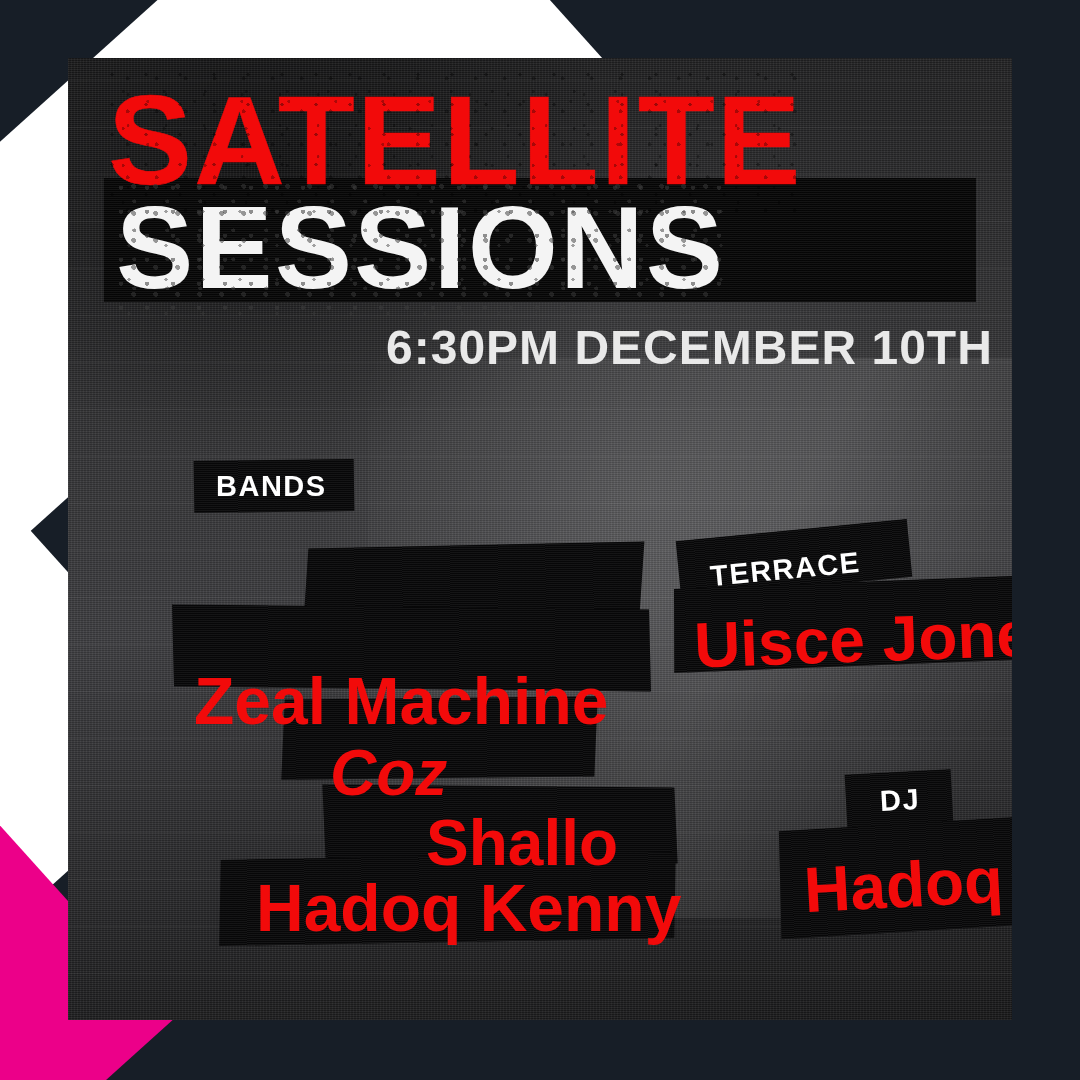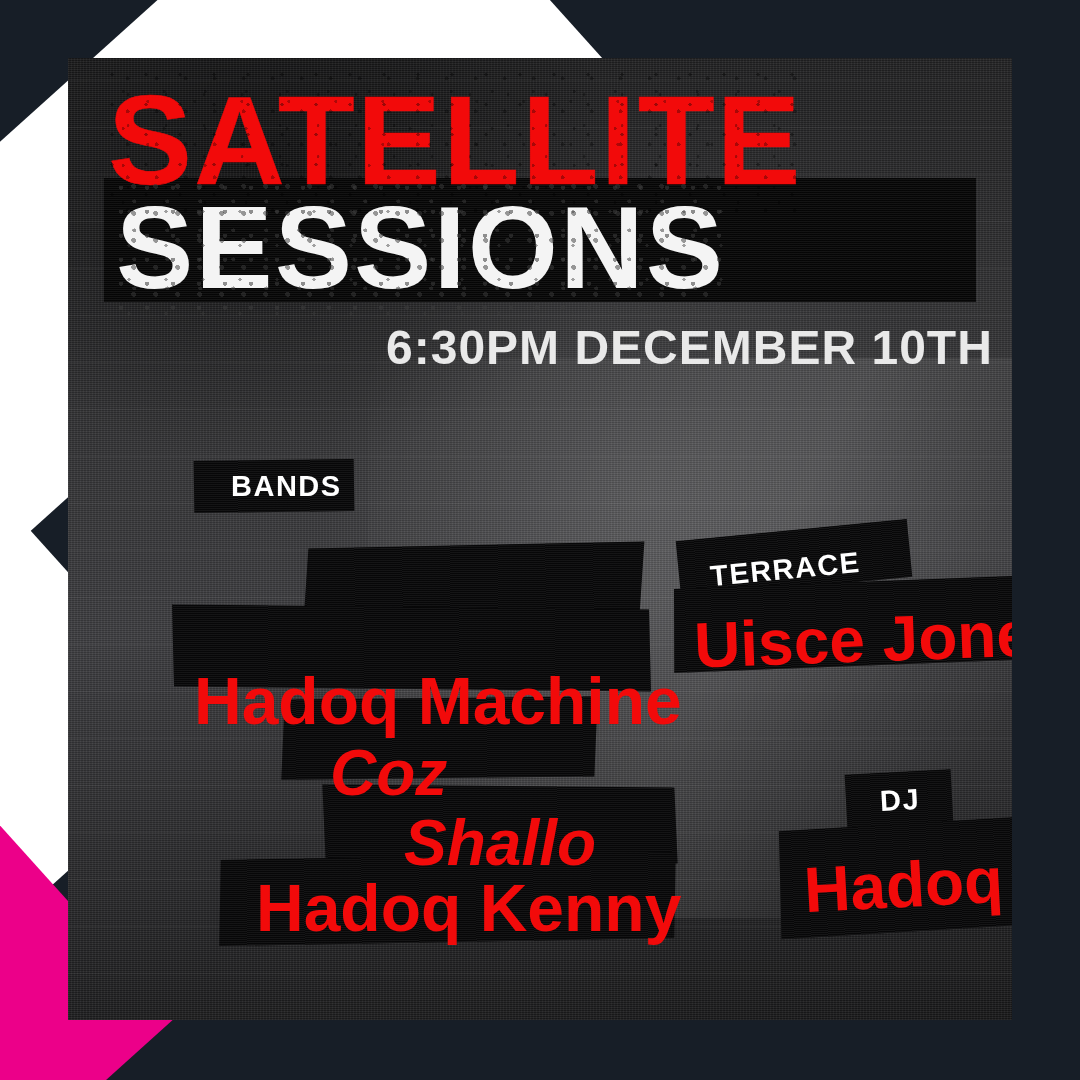--- a/index.html
+++ b/index.html
@@ -148,32 +148,32 @@
   .act {
     font-size:64px;
     font-weight:bold;
     color:#f20a0a;
     letter-spacing:0px;
   }
   .act.big { font-size:66px; }
 
   
   #patch-bands-label { left:126px; top:402px;  width:160px; height:52px; transform:rotate(-0.8deg); }
-  #lbl-bands         { left:163px; top:412px;  z-index:8; }
+  #lbl-bands         { left:148px; top:412px;  z-index:8; }
 
   #patch-cicada   { left:238px; top:487px; width:336px; height:72px; transform:rotate(-1.2deg) skewX(-5deg); }
   #patch-zeal     { left:105px; top:549px; width:477px; height:82px; transform:rotate(0.6deg) skewX(2deg); }
   #patch-coz      { left:215px; top:640px; width:313px; height:80px; transform:rotate(-0.6deg) skewX(-3deg); }
   #patch-shallo   { left:256px; top:728px; width:352px; height:76px; transform:rotate(0.5deg) skewX(3deg); }
   #patch-sarah    { left:152px; top:798px; width:455px; height:86px; transform:rotate(-1deg) skewX(-2deg); }
 
   #act-cicada { left:262px; top:543px; z-index:8; }
   #act-zeal   { left:126px; top:605px; z-index:8; }
   #act-coz    { left:262px; top:678px; z-index:8;font-style:italic; }
-  #act-shallo { left:336px; top:748px; z-index:8;font-style:italic; }
+  #act-shallo { left:358px; top:748px; z-index:8; }
   #act-sarah  { left:188px; top:812px; z-index:8; }
 
   
   #patch-terrace-label { left:610px; top:472px; width:232px; height:58px; transform:rotate(-5.5deg); }
   #lbl-terrace         { left:642px; top:495px; z-index:8; transform:rotate(-5.5deg); }
 
   #patch-uisce { left:606px; top:524px; width:362px; height:84px; transform:rotate(-2.2deg) skewX(-2deg); }
   #act-uisce   { left:626px; top:544px; z-index:8; transform:rotate(-2deg); }
 
   
@@ -221,21 +221,21 @@
 
     <div class="patch" id="patch-bands-label"></div>
     <div class="tx seclabel" id="lbl-bands">BANDS</div>
 
     <div class="patch" id="patch-cicada"></div>
     <div class="patch" id="patch-zeal"></div>
     <div class="patch" id="patch-coz"></div>
     <div class="patch" id="patch-shallo"></div>
     <div class="patch" id="patch-sarah"></div>
 
-    <div class="tx act big" id="act-zeal">Hadoq Machine</div>
+    <div class="tx act big" id="act-zeal">Zeal Machine</div>
     <div class="tx act" id="act-coz">Coz</div>
     <div class="tx act" id="act-shallo">Shallo</div>
     <div class="tx act big" id="act-sarah">Hadoq Kenny</div>
 
     <div class="patch" id="patch-terrace-label"></div>
     <div class="tx seclabel" id="lbl-terrace">TERRACE</div>
 
     <div class="patch" id="patch-uisce"></div>
     <div class="tx act" id="act-uisce">Uisce Jones</div>
 

